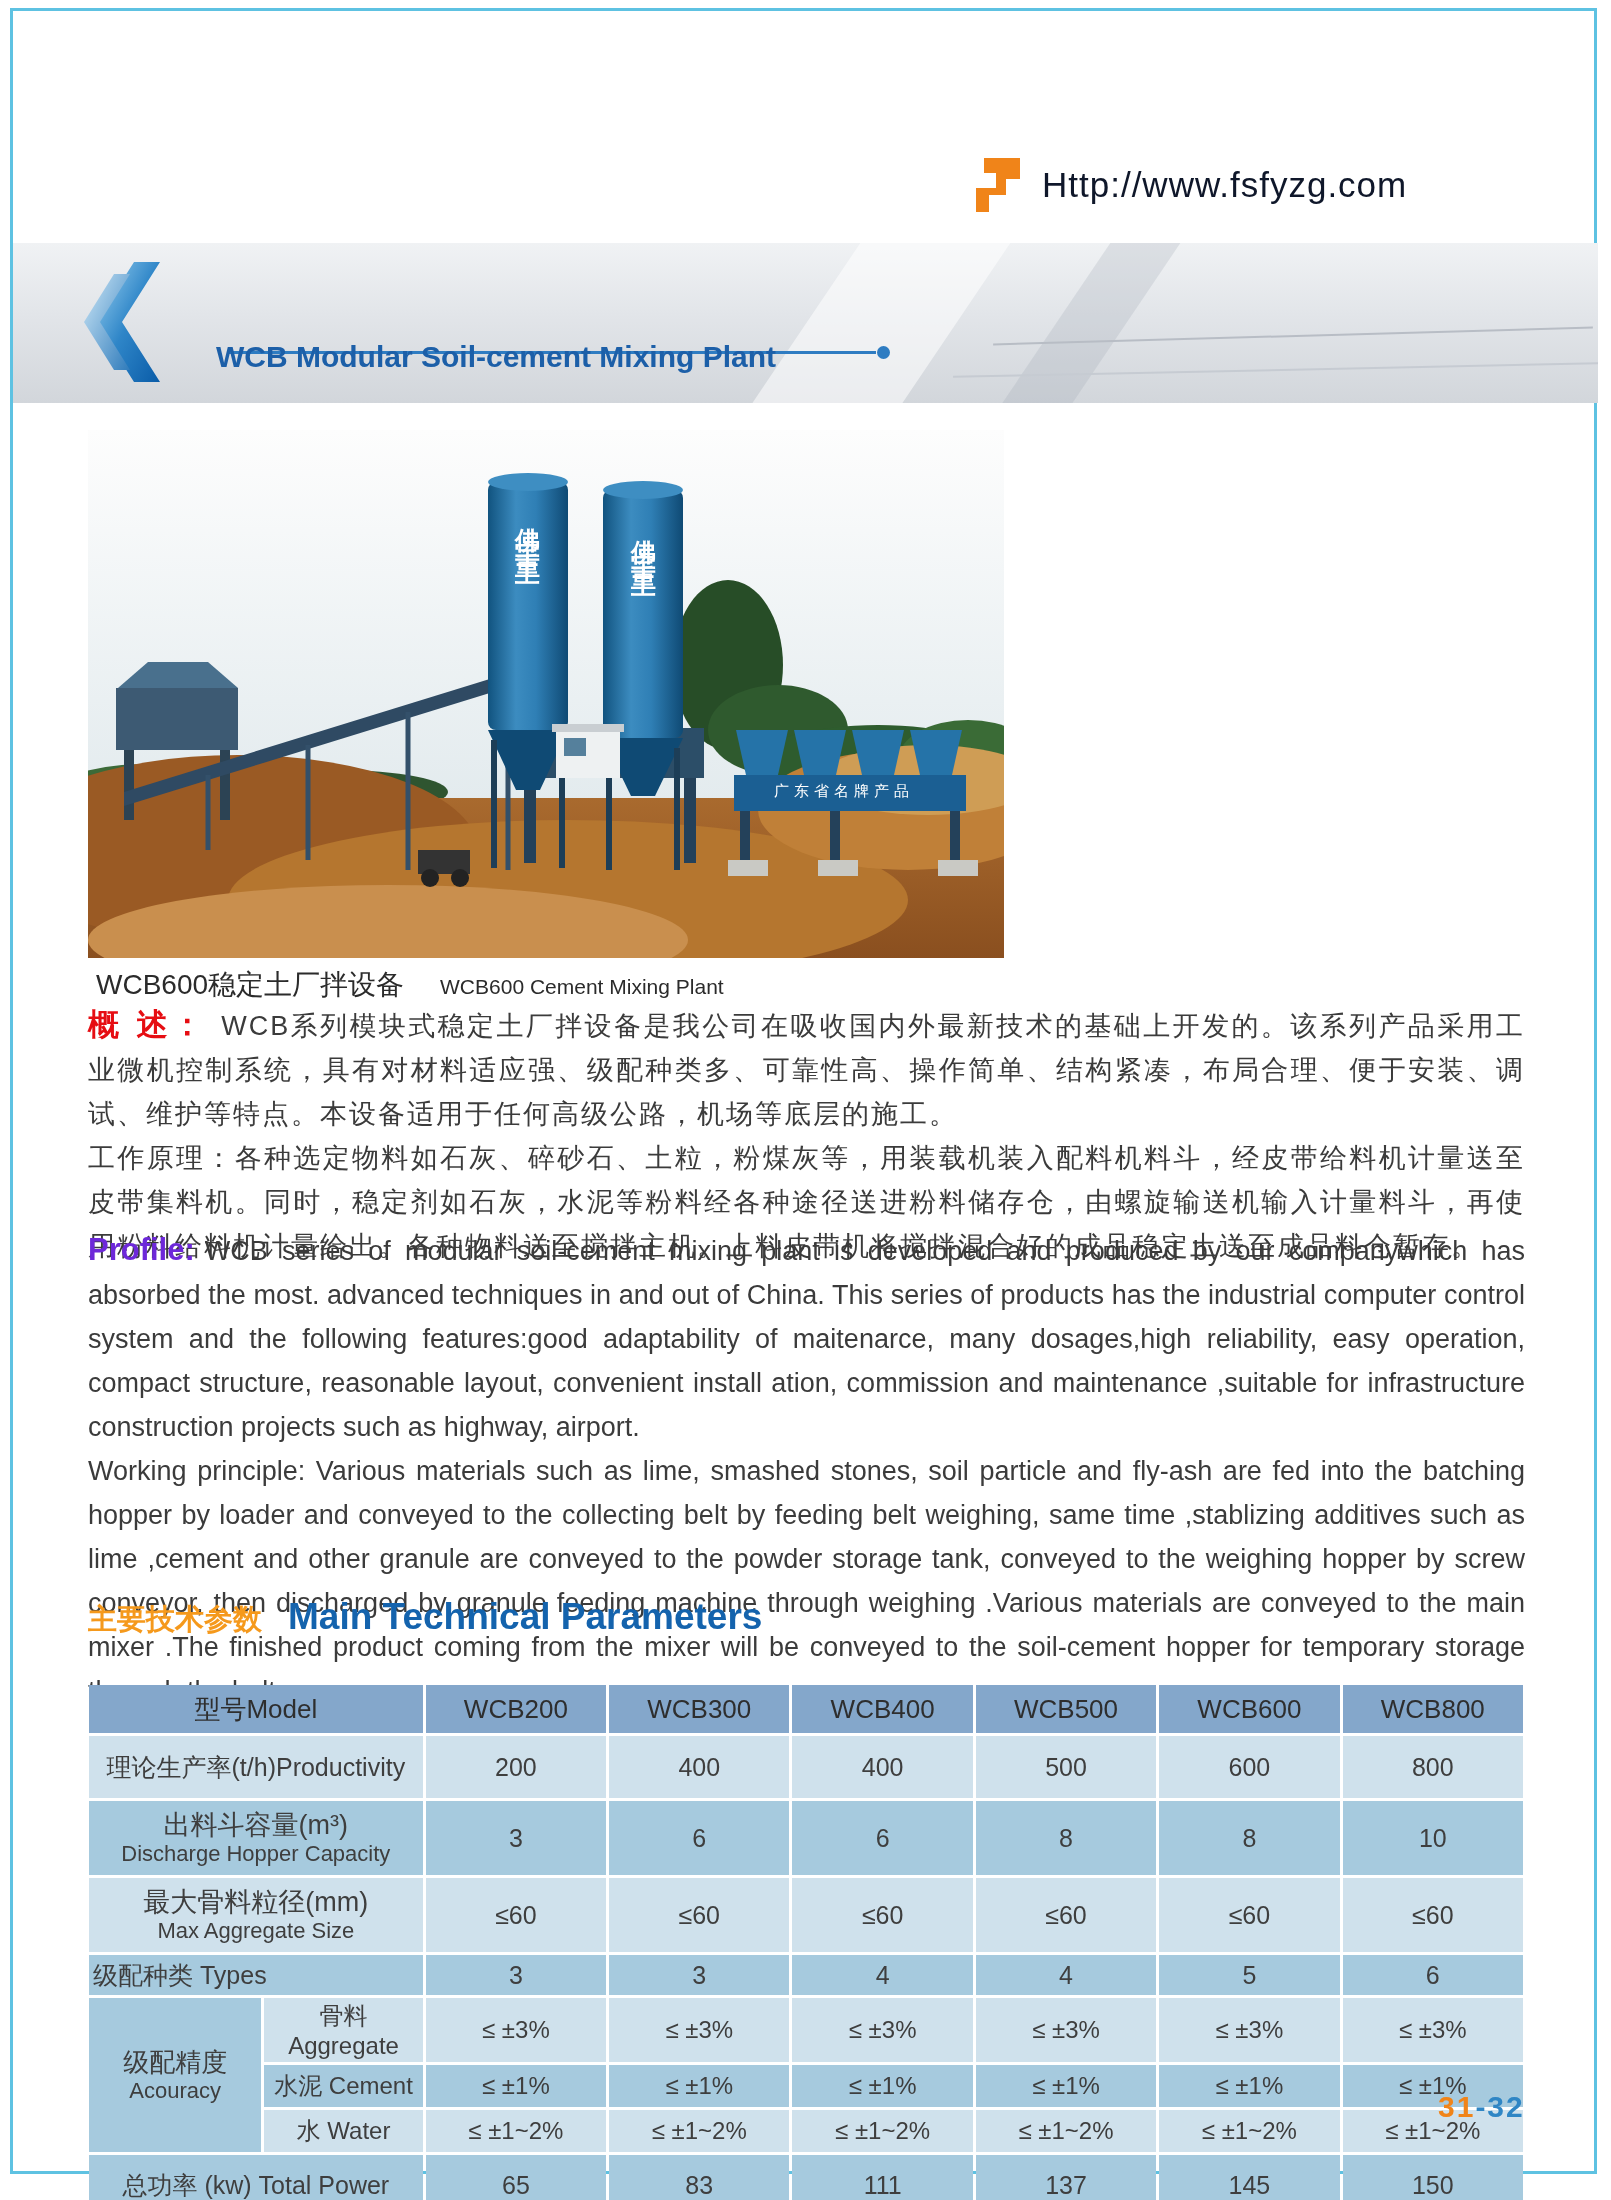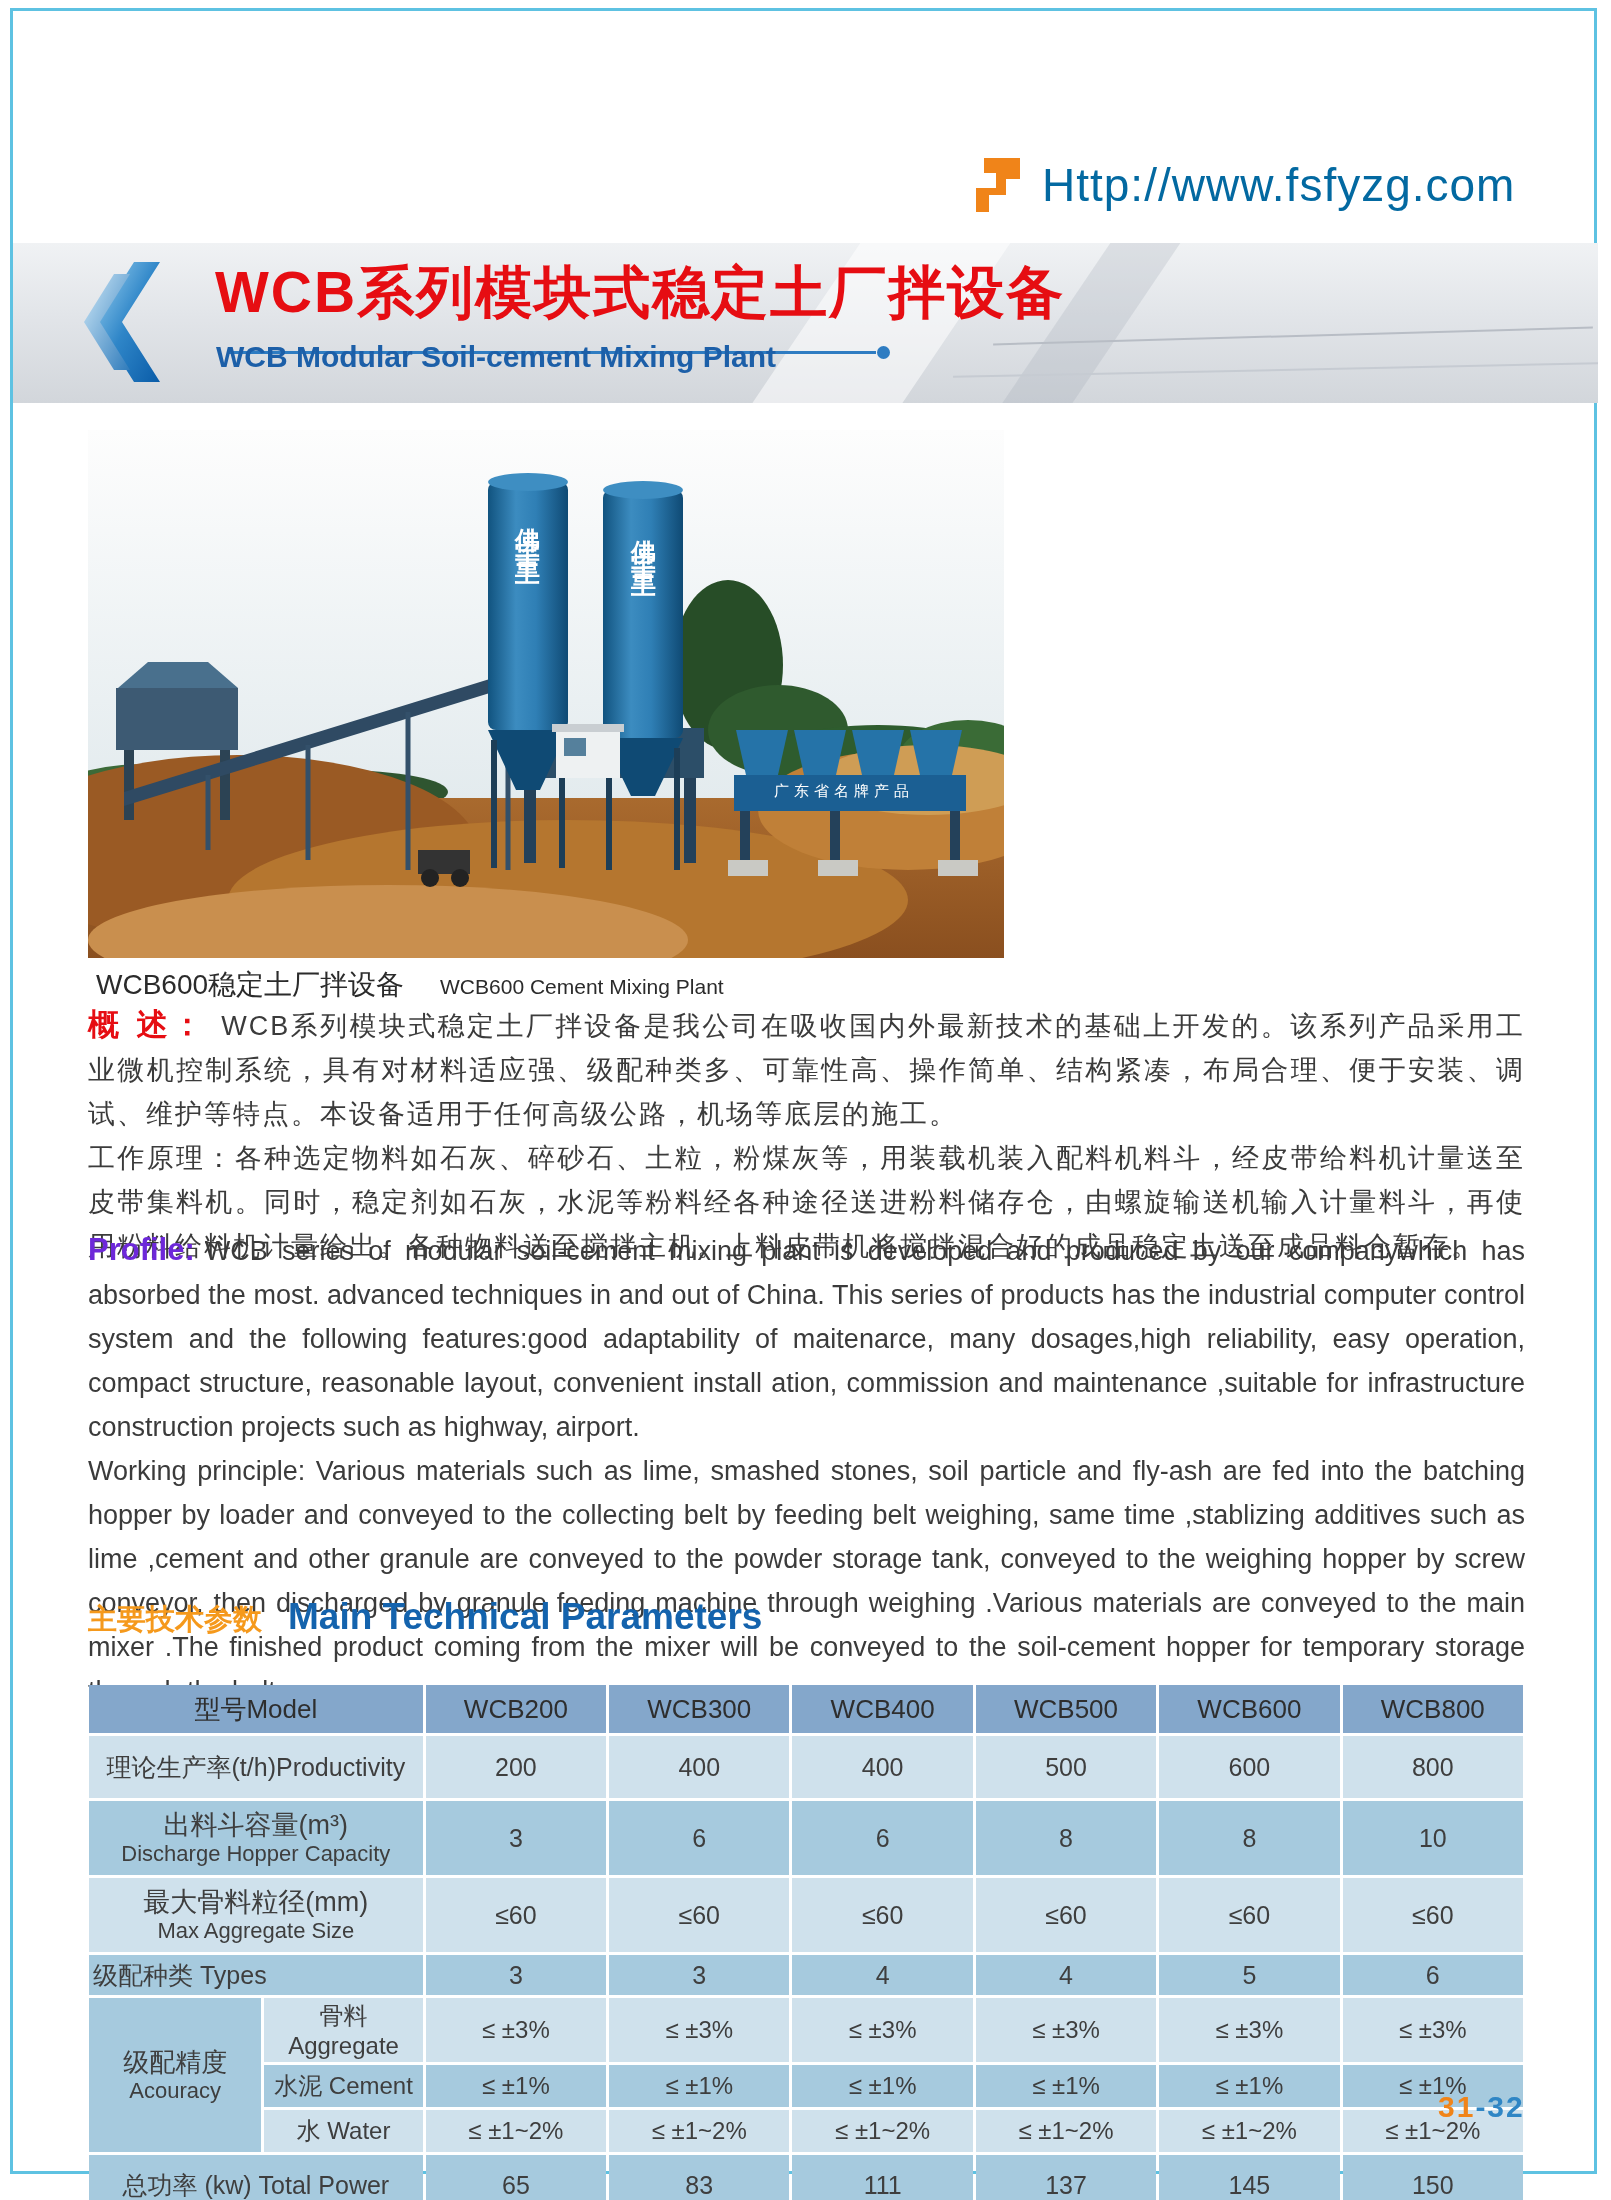--- a/index.html
+++ b/index.html
@@ -4,21 +4,21 @@
 <style>
   html,body{margin:0;padding:0;background:#ffffff;}
   .page{position:relative;width:1611px;height:2200px;background:#ffffff;overflow:hidden;
         font-family:"Liberation Sans",sans-serif;color:#3b3b3b;}
   .frame{position:absolute;left:10px;top:8px;width:1581px;height:2160px;
          border:3px solid #5ec2e2;pointer-events:none;}
 
   
   .url-row{position:absolute;left:968px;top:158px;display:flex;align-items:center;gap:22px;}
   .url-icon{width:52px;height:54px;}
-  .url-text{font-size:46px;color:#0369a1;letter-spacing:1px;}
+  .url-text{font-size:35px;color:#0f172a;letter-spacing:1px;}
 
   
   .band{position:absolute;left:13px;top:243px;width:1585px;height:160px;
         background:linear-gradient(180deg,#f0f2f4 0%,#e2e5e9 45%,#d2d6db 100%);overflow:hidden;}
   .band .stripe1{position:absolute;left:790px;top:-30px;width:150px;height:230px;
         background:rgba(255,255,255,.55);transform:skewX(-34deg);}
   .band .stripe2{position:absolute;left:1040px;top:-30px;width:70px;height:230px;
         background:rgba(160,168,178,.25);transform:skewX(-34deg);}
   .band .line1{position:absolute;left:980px;top:92px;width:600px;height:2px;background:#b8bdc5;transform:rotate(-1.6deg);}
   .band .line2{position:absolute;left:940px;top:126px;width:650px;height:2px;background:#c6cbd2;transform:rotate(-1.2deg);}
@@ -107,21 +107,20 @@
           <stop offset="1" stop-color="#0a5ca8"></stop>
       </linearGradient>
       <linearGradient id="cg2" x1="0" y1="0" x2="1" y2="1">
         <stop offset="0" stop-color="#cfe9f8"></stop>
           <stop offset="1" stop-color="#2f7bbb"></stop>
       </linearGradient>
     </defs>
     <polygon points="50,0 12,60 50,120 76,120 38,60 76,0" fill="url(#cg)"></polygon>
     <polygon points="30,12 0,60 30,108 46,108 16,60 46,12" fill="url(#cg2)"></polygon>
   </svg>
-  <div class="title-zh">WCB系列模块式稳定土厂拌设备</div>
   <div class="title-rule">
       <span class="dot"></span>
     </div>
   <div class="title-en">WCB Modular Soil-cement Mixing Plant</div>
 
   <div class="photo">
     <svg width="916" height="528" viewBox="0 0 916 528">
       <defs>
         <linearGradient id="sky" x1="0" y1="0" x2="0" y2="1">
           <stop offset="0" stop-color="#fdfdfd"></stop>

